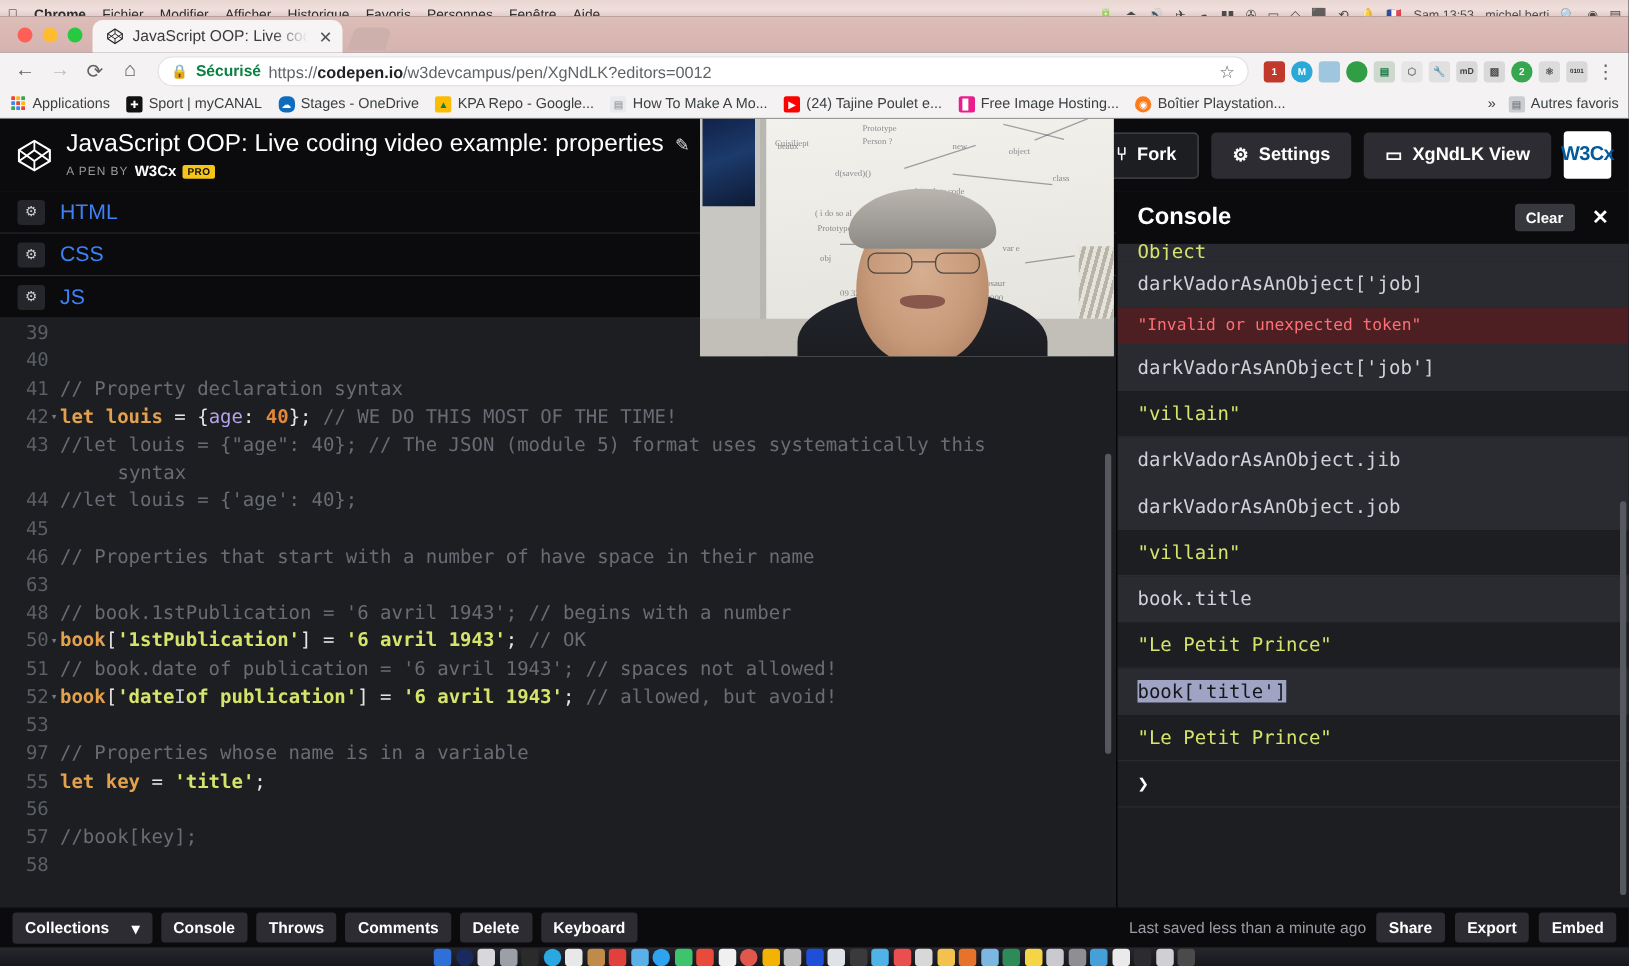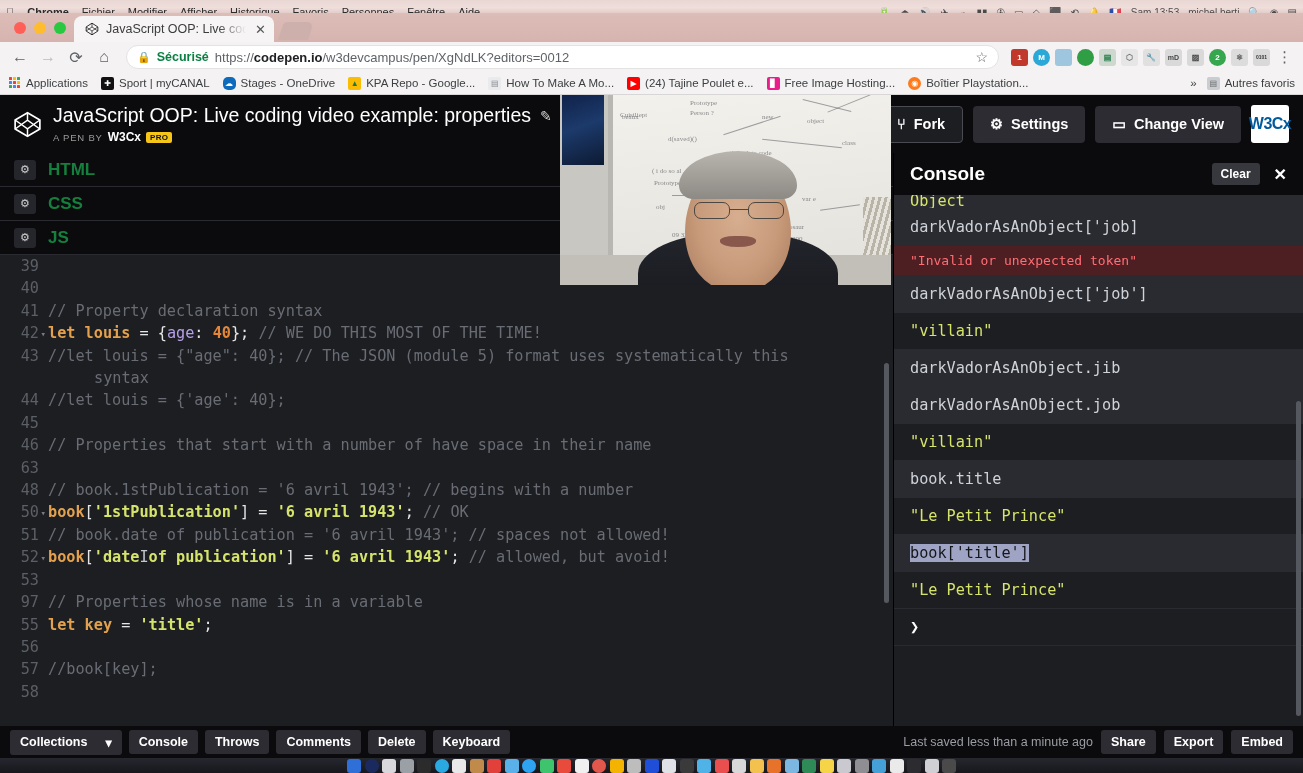--- a/index.html
+++ b/index.html
@@ -124,21 +124,21 @@
   .editor-pane { position:absolute; left:0; top:0; width: 893px; bottom:0; background:#1d1e22; }
   .ed-tabs { border-bottom: 0; }
   .ed-tab {
     height: 34px; background:#0b0b0d; display:flex; align-items:center;
     padding: 0 14px; gap: 12px; border-bottom: 1px solid #2a2b30;
   }
   .gear {
     width: 22px; height: 20px; background:#25262b; border-radius:3px;
     display:flex; align-items:center; justify-content:center; color:#cfcfcf; font-size: 11px;
   }
-  .ed-tab-label { color:#15803d; font-weight:bold; font-size: 17px; }
+  .ed-tab-label { color:#3b82f6; font-weight:normal; font-size: 17px; }
 
   .code-area {
     position:absolute; top: 102px; left:0; right:0; bottom:0;
     background:#1d1e22; overflow:hidden;
     font-family:"DejaVu Sans Mono","Liberation Mono",monospace;
     font-size: 15.2px; line-height: 22.4px;
   }
   .cl { display:flex; white-space: pre; }
   .ln {
     width: 46px; flex:none; text-align:right; padding-right: 7px;
@@ -420,21 +420,21 @@
         <div class="cpbtn outline">
           <span>⑂</span>
           <span>Fork</span>
         </div>
         <div class="cpbtn">
           <span>⚙</span>
           <span>Settings</span>
         </div>
         <div class="cpbtn">
           <span>▭</span>
-          <span>Change View</span>
+          <span>XgNdLK View</span>
         </div>
         <div class="avatar">W3Cx</div>
       </div>
     </div>
 
     <div class="cp-body">
 
       <div class="editor-pane">
         <div class="ed-tabs">
           <div class="ed-tab">

